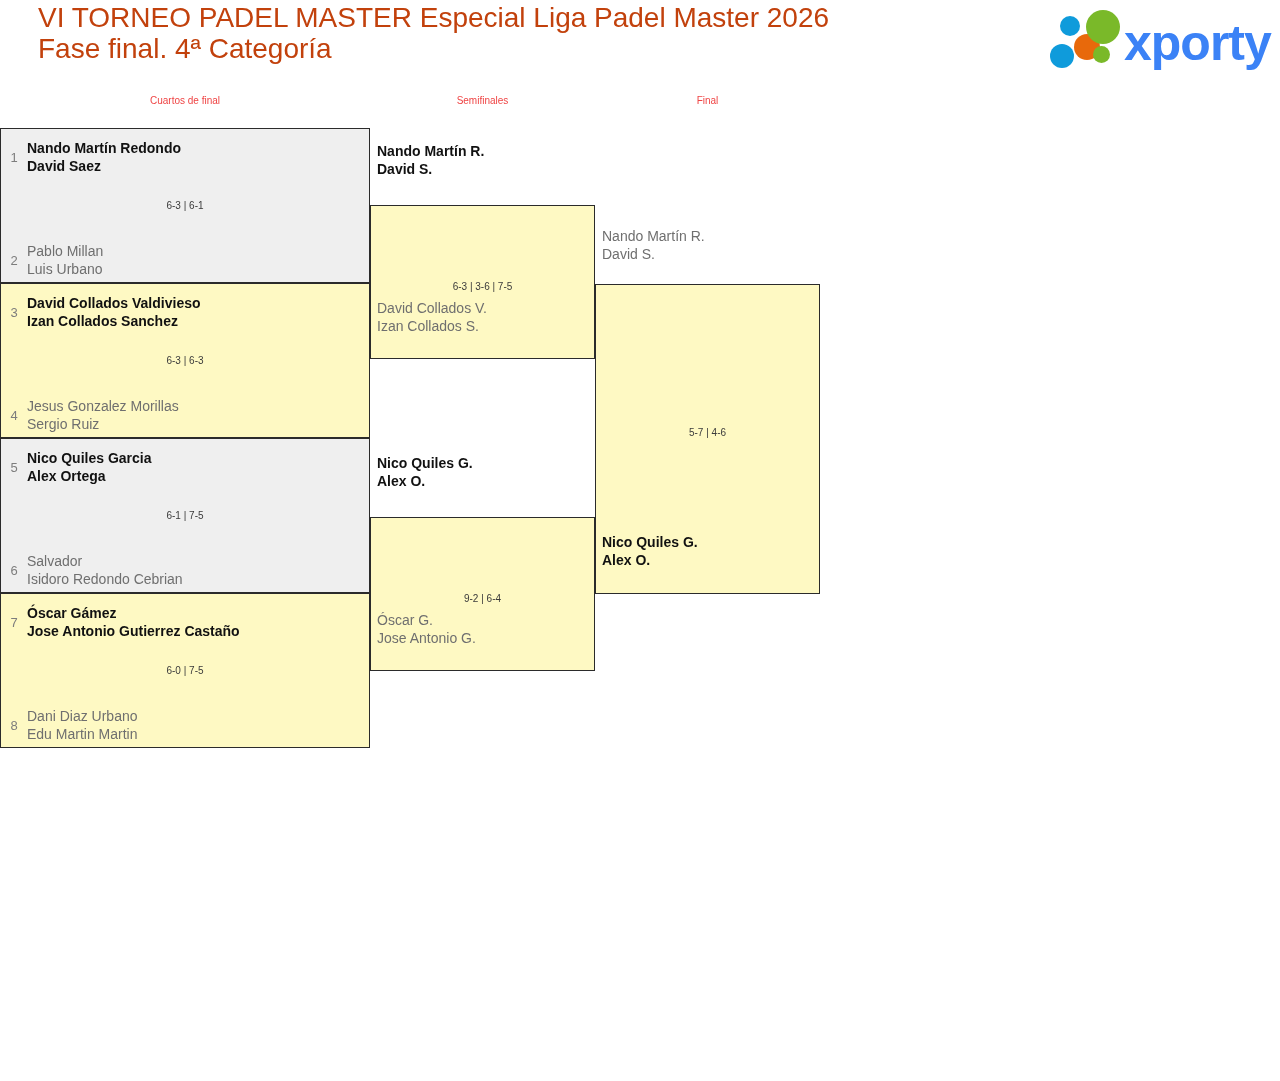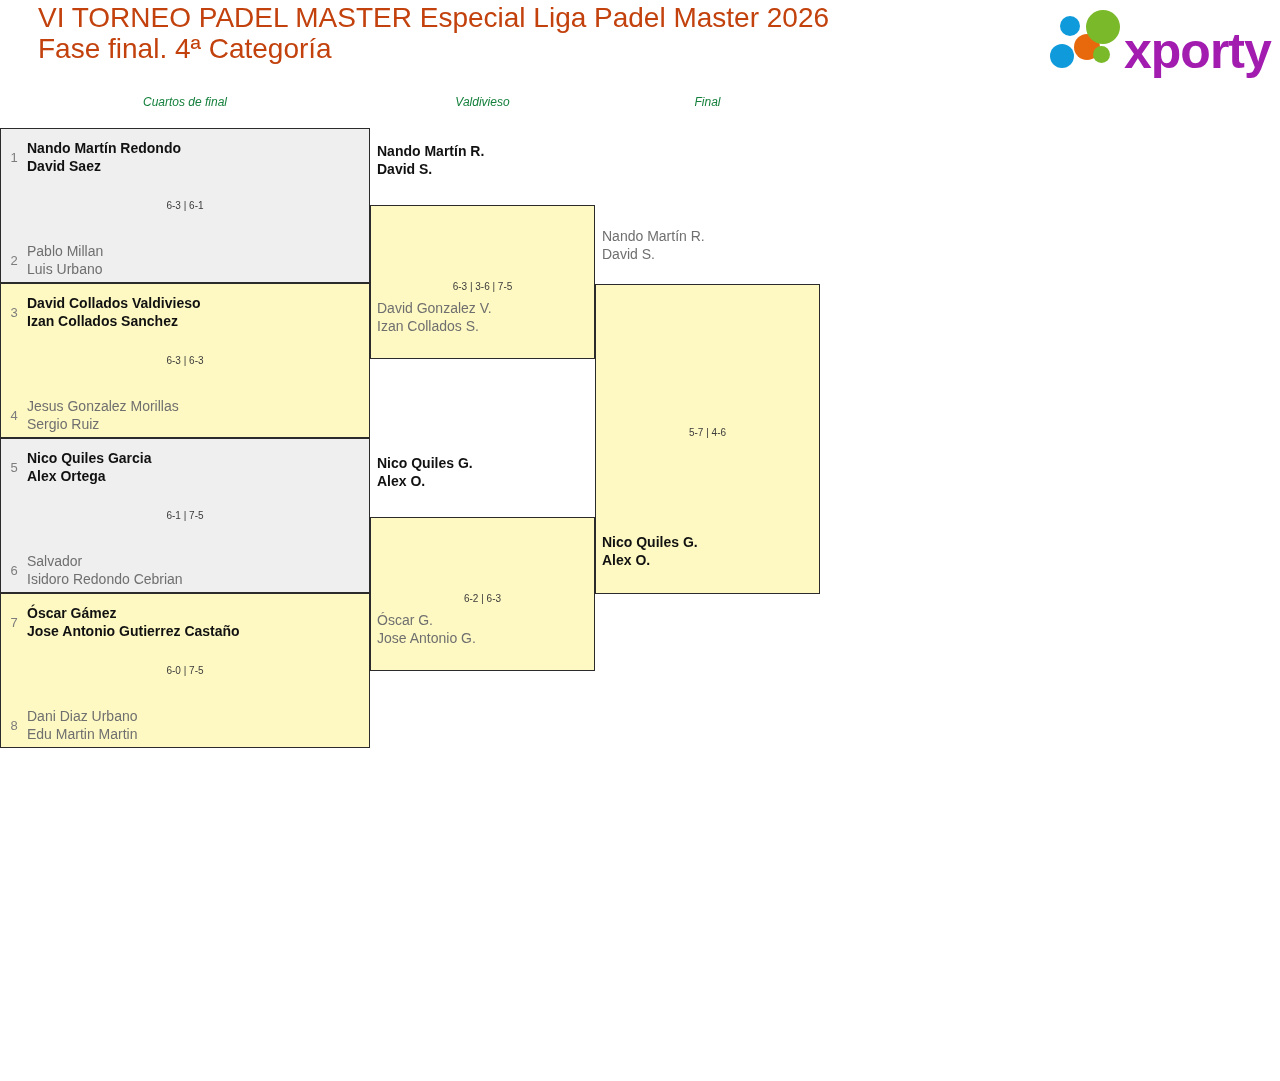--- a/index.html
+++ b/index.html
@@ -52,37 +52,36 @@
   }
   .dot { position: absolute; border-radius: 50%; }
   .dot-blue-top   { left: 14px; top: 8px;  width: 20px; height: 20px; background: #0f9bdb; }
   .dot-orange     { left: 28px; top: 26px; width: 26px; height: 26px; background: #e8690b; }
   .dot-blue-bot   { left: 4px;  top: 36px; width: 24px; height: 24px; background: #0f9bdb; }
   .dot-green-big  { left: 40px; top: 2px;  width: 34px; height: 34px; background: #7ab929; }
   .dot-green-sm   { left: 47px; top: 38px; width: 17px; height: 17px; background: #7ab929; }
   .logo-text {
     position: absolute;
     left: 78px;
-    top: 15px;
+    top: 7px;
     font-size: 50px;
     line-height: 60px;
     font-weight: 700;
-    color: #a21caf;
+    color: #3b82f6;
     letter-spacing: -1px;
   }
 
   
   .round-header {
     position: absolute;
     top: 95px;
-    font-size: 12px;
+    font-size: 10px;
     font-weight: 400;
-    color: #15803d;
+    color: #ef4444;
     text-align: center;
-    font-style: italic;
   }
   #round-header-0 { left: 0px;   width: 370px; }
   #round-header-1 { left: 370px; width: 225px; }
   #round-header-2 { left: 595px; width: 225px; }
 
   
   .match {
     position: absolute;
     border: 1px solid #2b2b2b;
   }
@@ -165,21 +164,21 @@
       <span class="dot dot-blue-top"></span>
       <span class="dot dot-orange"></span>
       <span class="dot dot-blue-bot"></span>
       <span class="dot dot-green-big"></span>
       <span class="dot dot-green-sm"></span>
     </div>
     <div class="logo-text">xporty</div>
   </div>
 
   <div class="round-header" id="round-header-0">Cuartos de final</div>
-  <div class="round-header" id="round-header-1">Valdivieso</div>
+  <div class="round-header" id="round-header-1">Semifinales</div>
   <div class="round-header" id="round-header-2">Final</div>
 
   <div class="match qf shaded" id="match-qf-1">
     <div class="team team-top">
       <span class="seed">1</span>
       <span class="names winner">
         <span>Nando Martín Redondo</span><br>
         <span>David Saez</span>
       </span>
     </div>
@@ -252,35 +251,35 @@
 
       <span class="names winner">
         <span>Nando Martín R.</span><br>
         <span>David S.</span>
       </span>
     </div>
     <div class="score">6-3 | 3-6 | 7-5</div>
     <div class="team team-bottom">
 
       <span class="names loser">
-        <span>David Gonzalez V.</span><br>
+        <span>David Collados V.</span><br>
         <span>Izan Collados S.</span>
       </span>
     </div>
   </div>
 
   <div class="match sf plain" id="match-sf-2">
     <div class="team team-top">
 
       <span class="names winner">
         <span>Nico Quiles G.</span><br>
         <span>Alex O.</span>
       </span>
     </div>
-    <div class="score">6-2 | 6-3</div>
+    <div class="score">9-2 | 6-4</div>
     <div class="team team-bottom">
 
       <span class="names loser">
         <span>Óscar G.</span><br>
         <span>Jose Antonio G.</span>
       </span>
     </div>
   </div>
 
   <div class="match fn plain" id="match-final">

